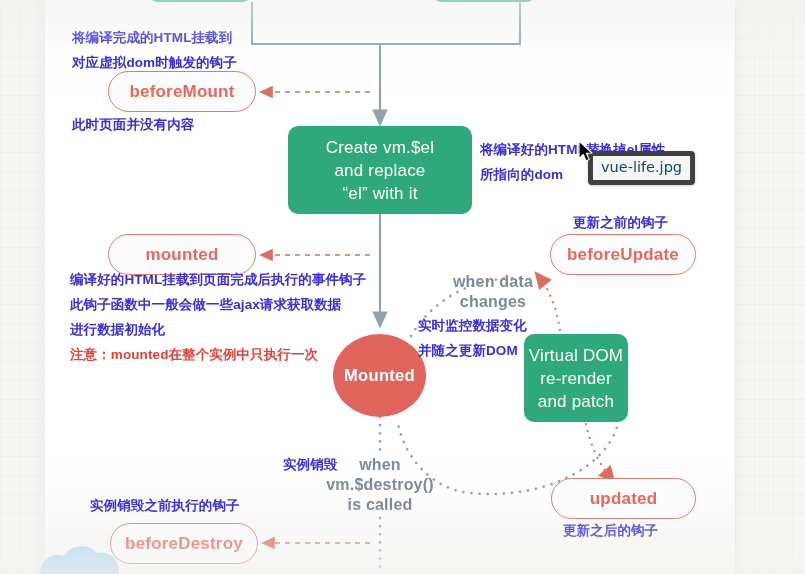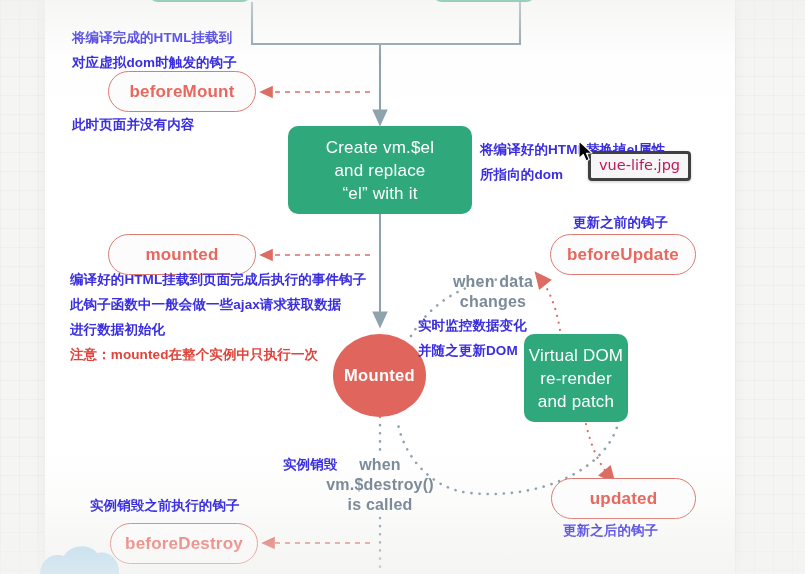--- a/index.html
+++ b/index.html
@@ -60,22 +60,22 @@
     line-height:25px;white-space:nowrap;letter-spacing:.1px;
   }
   .anno .warn{color:#e0433a;}
   .grey{
     position:absolute;color:#7c8b99;font-weight:bold;font-size:16px;
     line-height:20px;text-align:center;letter-spacing:.2px;
   }
 
   
   .tooltip{
-    position:absolute;background:#f6f6f6;border:3px solid #404040;border-radius:4px;
-    color:#be185d;font-size:14.5px;line-height:17px;padding:3px 8px 4px;
+    position:absolute;background:#f6f6f6;border:5px solid #404040;border-radius:4px;
+    color:#0c4a6e;font-size:14.5px;line-height:17px;padding:3px 8px 4px;
     box-shadow:0 1px 3px rgba(0,0,0,.2);white-space:nowrap;
     font-family:"DejaVu Sans","Liberation Sans",sans-serif;
   }
   .cursor{position:absolute;width:16px;height:24px;}
 </style>
 </head>
 <body>
 
 <div id="stage">
 

